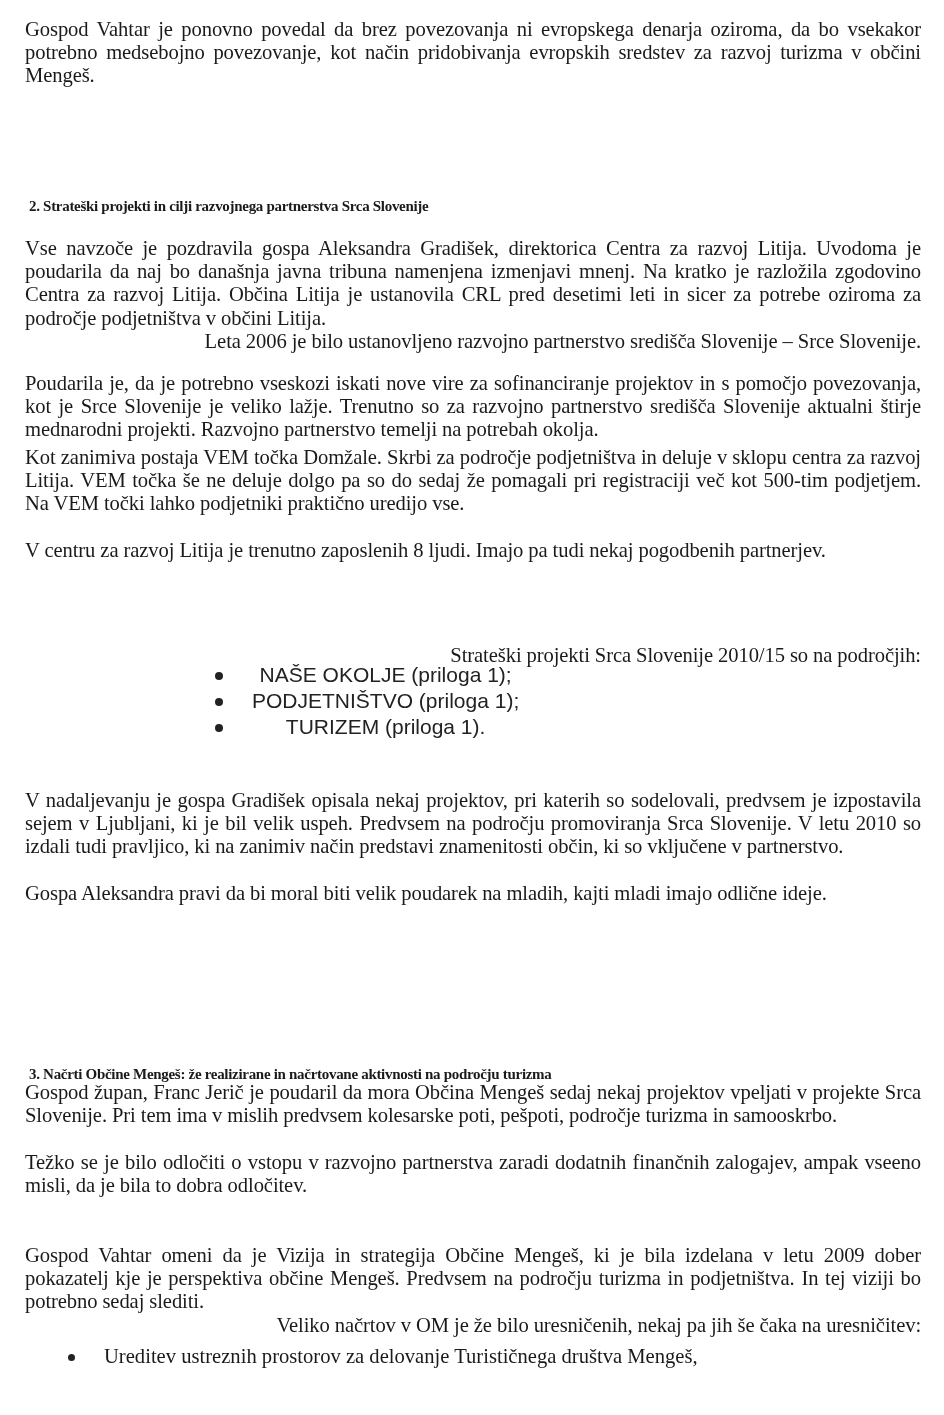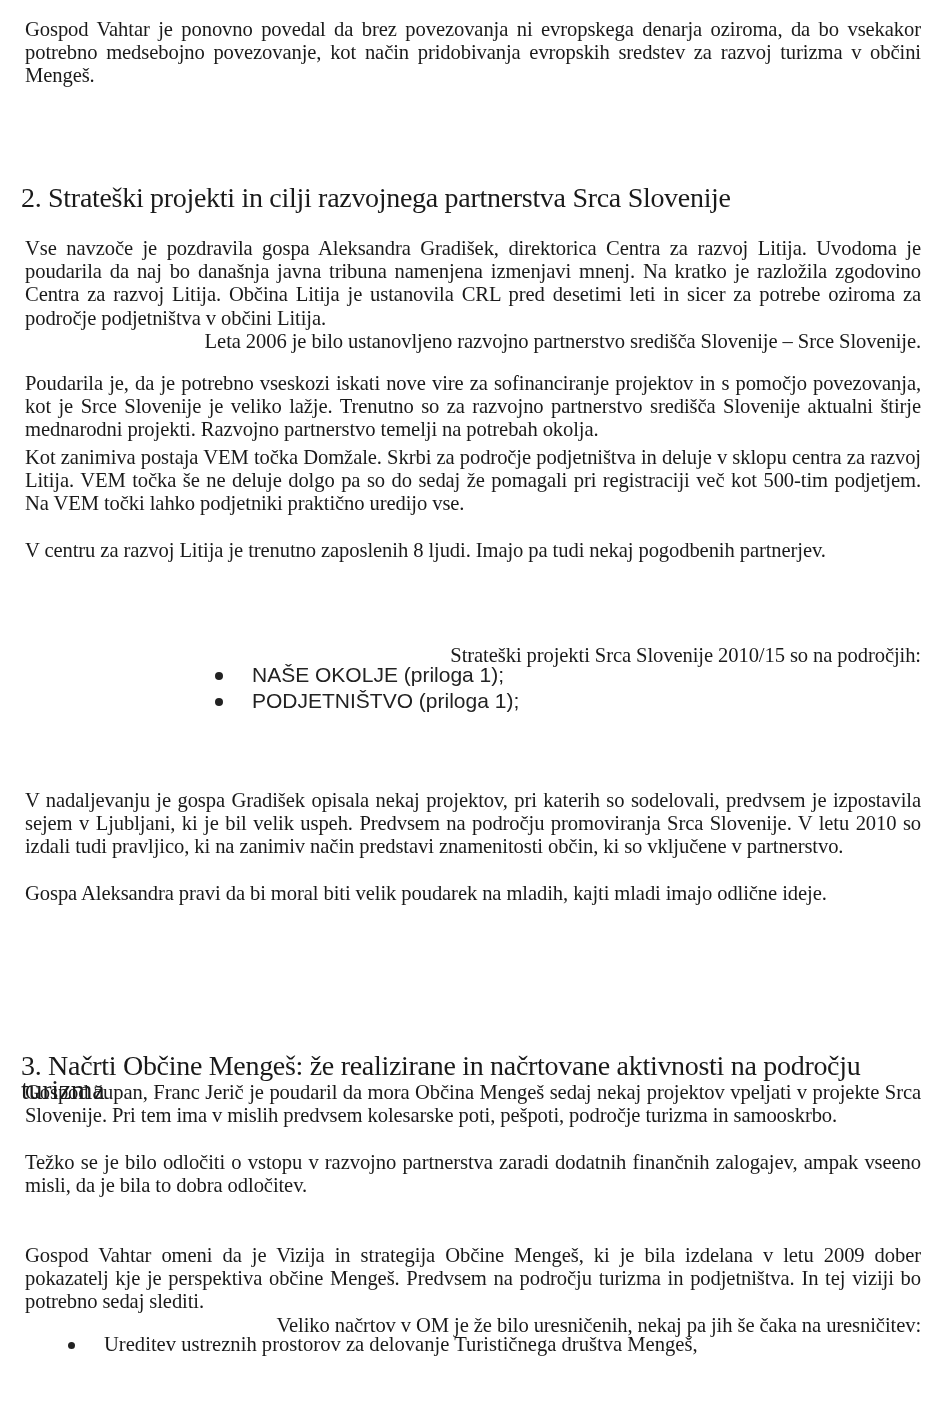--- a/index.html
+++ b/index.html
@@ -8,29 +8,29 @@
     font-family: "Liberation Serif", serif;
     color: #1a1a1a;
   }
   .page { position: absolute; left: 21px; top: 14px; width: 896px; }
   .p {
     font-size: 20.6px; line-height: 23.2px; margin: 4px;
     text-align: justify; letter-spacing: -0.1px;
   }
   .p.left { text-align: right; }
   .h {
-    font-size: 28px; line-height: 24px; font-weight: normal; margin: 0;
+    font-size: 15px; line-height: 24px; font-weight: bold; margin: 8px;
     letter-spacing: -0.3px;
   }
   .blk { position: absolute; left: 0; width: 896px; }
-  ul.bul1 { list-style: none; margin: 0; padding: 0; position: absolute; left: 192px; }
+  ul.bul1 { list-style: none; margin: 0; padding: 0; position: absolute; left: 192px; text-align: center; }
   ul.bul1 li { font-family: "Liberation Sans", sans-serif; font-size: 21px; line-height: 26px; position: relative; padding-left: 39px; color:#222; }
   ul.bul1 li::before { content: ""; position: absolute; left: 2px; top: 10px; width: 8px; height: 8px; border-radius: 50%; background: #222; }
   ul.bul2 { list-style: none; margin: 0; padding: 0; position: absolute; left: 45px; }
-  ul.bul2 li { font-size: 20.6px; line-height: 23px; position: relative; padding-left: 38px; }
+  ul.bul2 li { font-size: 20.6px; line-height: 23px; position: relative; padding-left: 38px; margin-top: 12px; }
   ul.bul2 li::before { content: ""; position: absolute; left: 2px; top: 9px; width: 7px; height: 7px; border-radius: 50%; background: #222; }
 </style>
 </head>
 <body>
 
 <div class="page">
 
   <p class="p blk" style="top:0px">Gospod Vahtar je ponovno povedal da brez povezovanja ni evropskega denarja oziroma, da bo vsekakor potrebno medsebojno povezovanje, kot način pridobivanja evropskih sredstev za razvoj turizma v občini Mengeš.</p>
 
   <h2 class="h blk" style="top:172px">2. Strateški projekti in cilji razvojnega partnerstva Srca Slovenije</h2>
@@ -39,20 +39,21 @@
   <p class="p blk left" style="top:312px">Leta 2006 je bilo ustanovljeno razvojno partnerstvo središča Slovenije – Srce Slovenije.</p>
   <p class="p blk" style="top:354px">Poudarila je, da je potrebno vseskozi iskati nove vire za sofinanciranje projektov in s pomočjo povezovanja, kot je Srce Slovenije je veliko lažje. Trenutno so za razvojno partnerstvo središča Slovenije aktualni štirje mednarodni projekti. Razvojno partnerstvo temelji na potrebah okolja.</p>
   <p class="p blk" style="top:428px">Kot zanimiva postaja VEM točka Domžale. Skrbi za področje podjetništva in deluje v sklopu centra za razvoj Litija. VEM točka še ne deluje dolgo pa so do sedaj že pomagali pri registraciji več kot 500-tim podjetjem. Na VEM točki lahko podjetniki praktično uredijo vse.</p>
   <p class="p blk" style="top:521px">V centru za razvoj Litija je trenutno zaposlenih 8 ljudi. Imajo pa tudi nekaj pogodbenih partnerjev.</p>
 
   <p class="p blk left" style="top:626px">Strateški projekti Srca Slovenije 2010/15 so na področjih:</p>
 
   <ul class="bul1" style="top:648px">
     <li>NAŠE OKOLJE (priloga 1);</li>
     <li>PODJETNIŠTVO (priloga 1);</li>
+    <li>TURIZEM (priloga 1).</li>
   </ul>
 
   <p class="p blk" style="top:771px">V nadaljevanju je gospa Gradišek opisala nekaj projektov, pri katerih so sodelovali, predvsem je izpostavila sejem v Ljubljani, ki je bil velik uspeh. Predvsem na področju promoviranja Srca Slovenije. V letu 2010 so izdali tudi pravljico, ki na zanimiv način predstavi znamenitosti občin, ki so vključene v partnerstvo.</p>
   <p class="p blk" style="top:864px">Gospa Aleksandra pravi da bi moral biti velik poudarek na mladih, kajti mladi imajo odlične ideje.</p>
 
   <h2 class="h blk" style="top:1040px">3. Načrti Občine Mengeš: že realizirane in načrtovane aktivnosti na področju turizma</h2>
 
   <p class="p blk" style="top:1063px">Gospod župan, Franc Jerič je poudaril da mora Občina Mengeš sedaj nekaj projektov vpeljati v projekte Srca Slovenije. Pri tem ima v mislih predvsem kolesarske poti, pešpoti, področje turizma in samooskrbo.</p>
   <p class="p blk" style="top:1133px">Težko se je bilo odločiti o vstopu v razvojno partnerstva zaradi dodatnih finančnih zalogajev, ampak vseeno misli, da je bila to dobra odločitev.</p>
   <p class="p blk" style="top:1226px">Gospod Vahtar omeni da je Vizija in strategija Občine Mengeš, ki je bila izdelana v letu 2009 dober pokazatelj kje je perspektiva občine Mengeš. Predvsem na področju turizma in podjetništva. In tej viziji bo potrebno sedaj slediti.</p>

